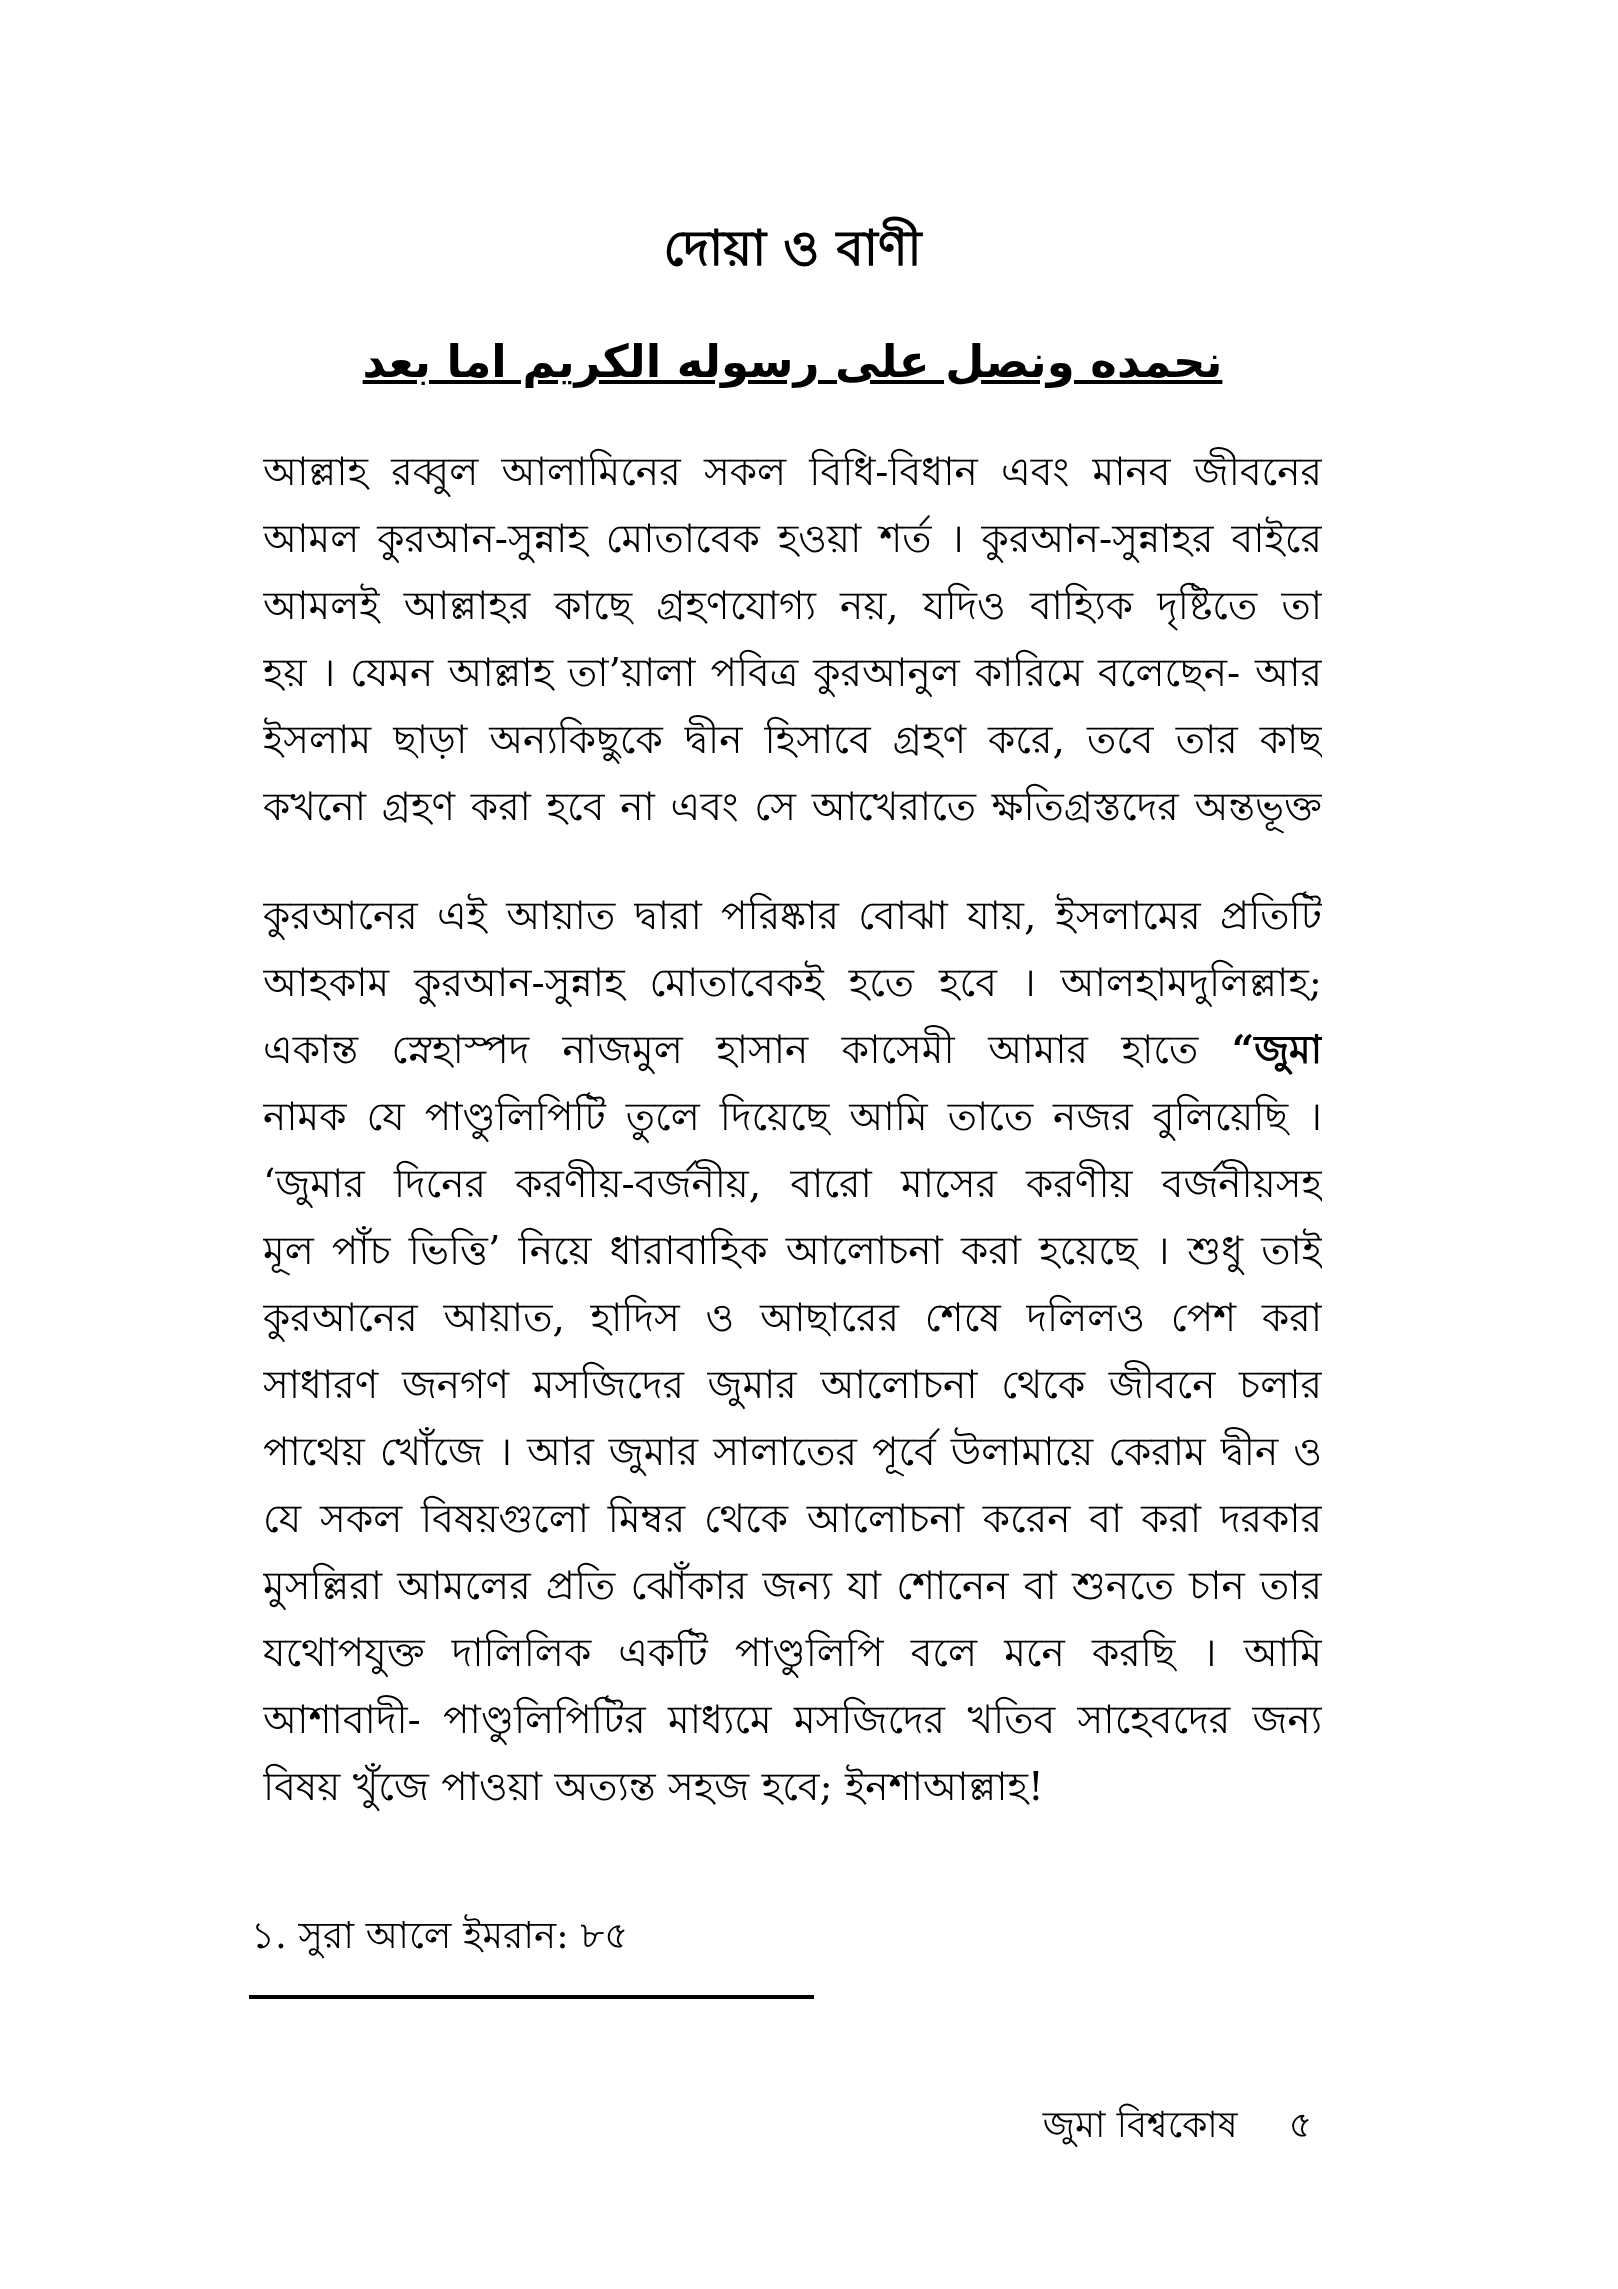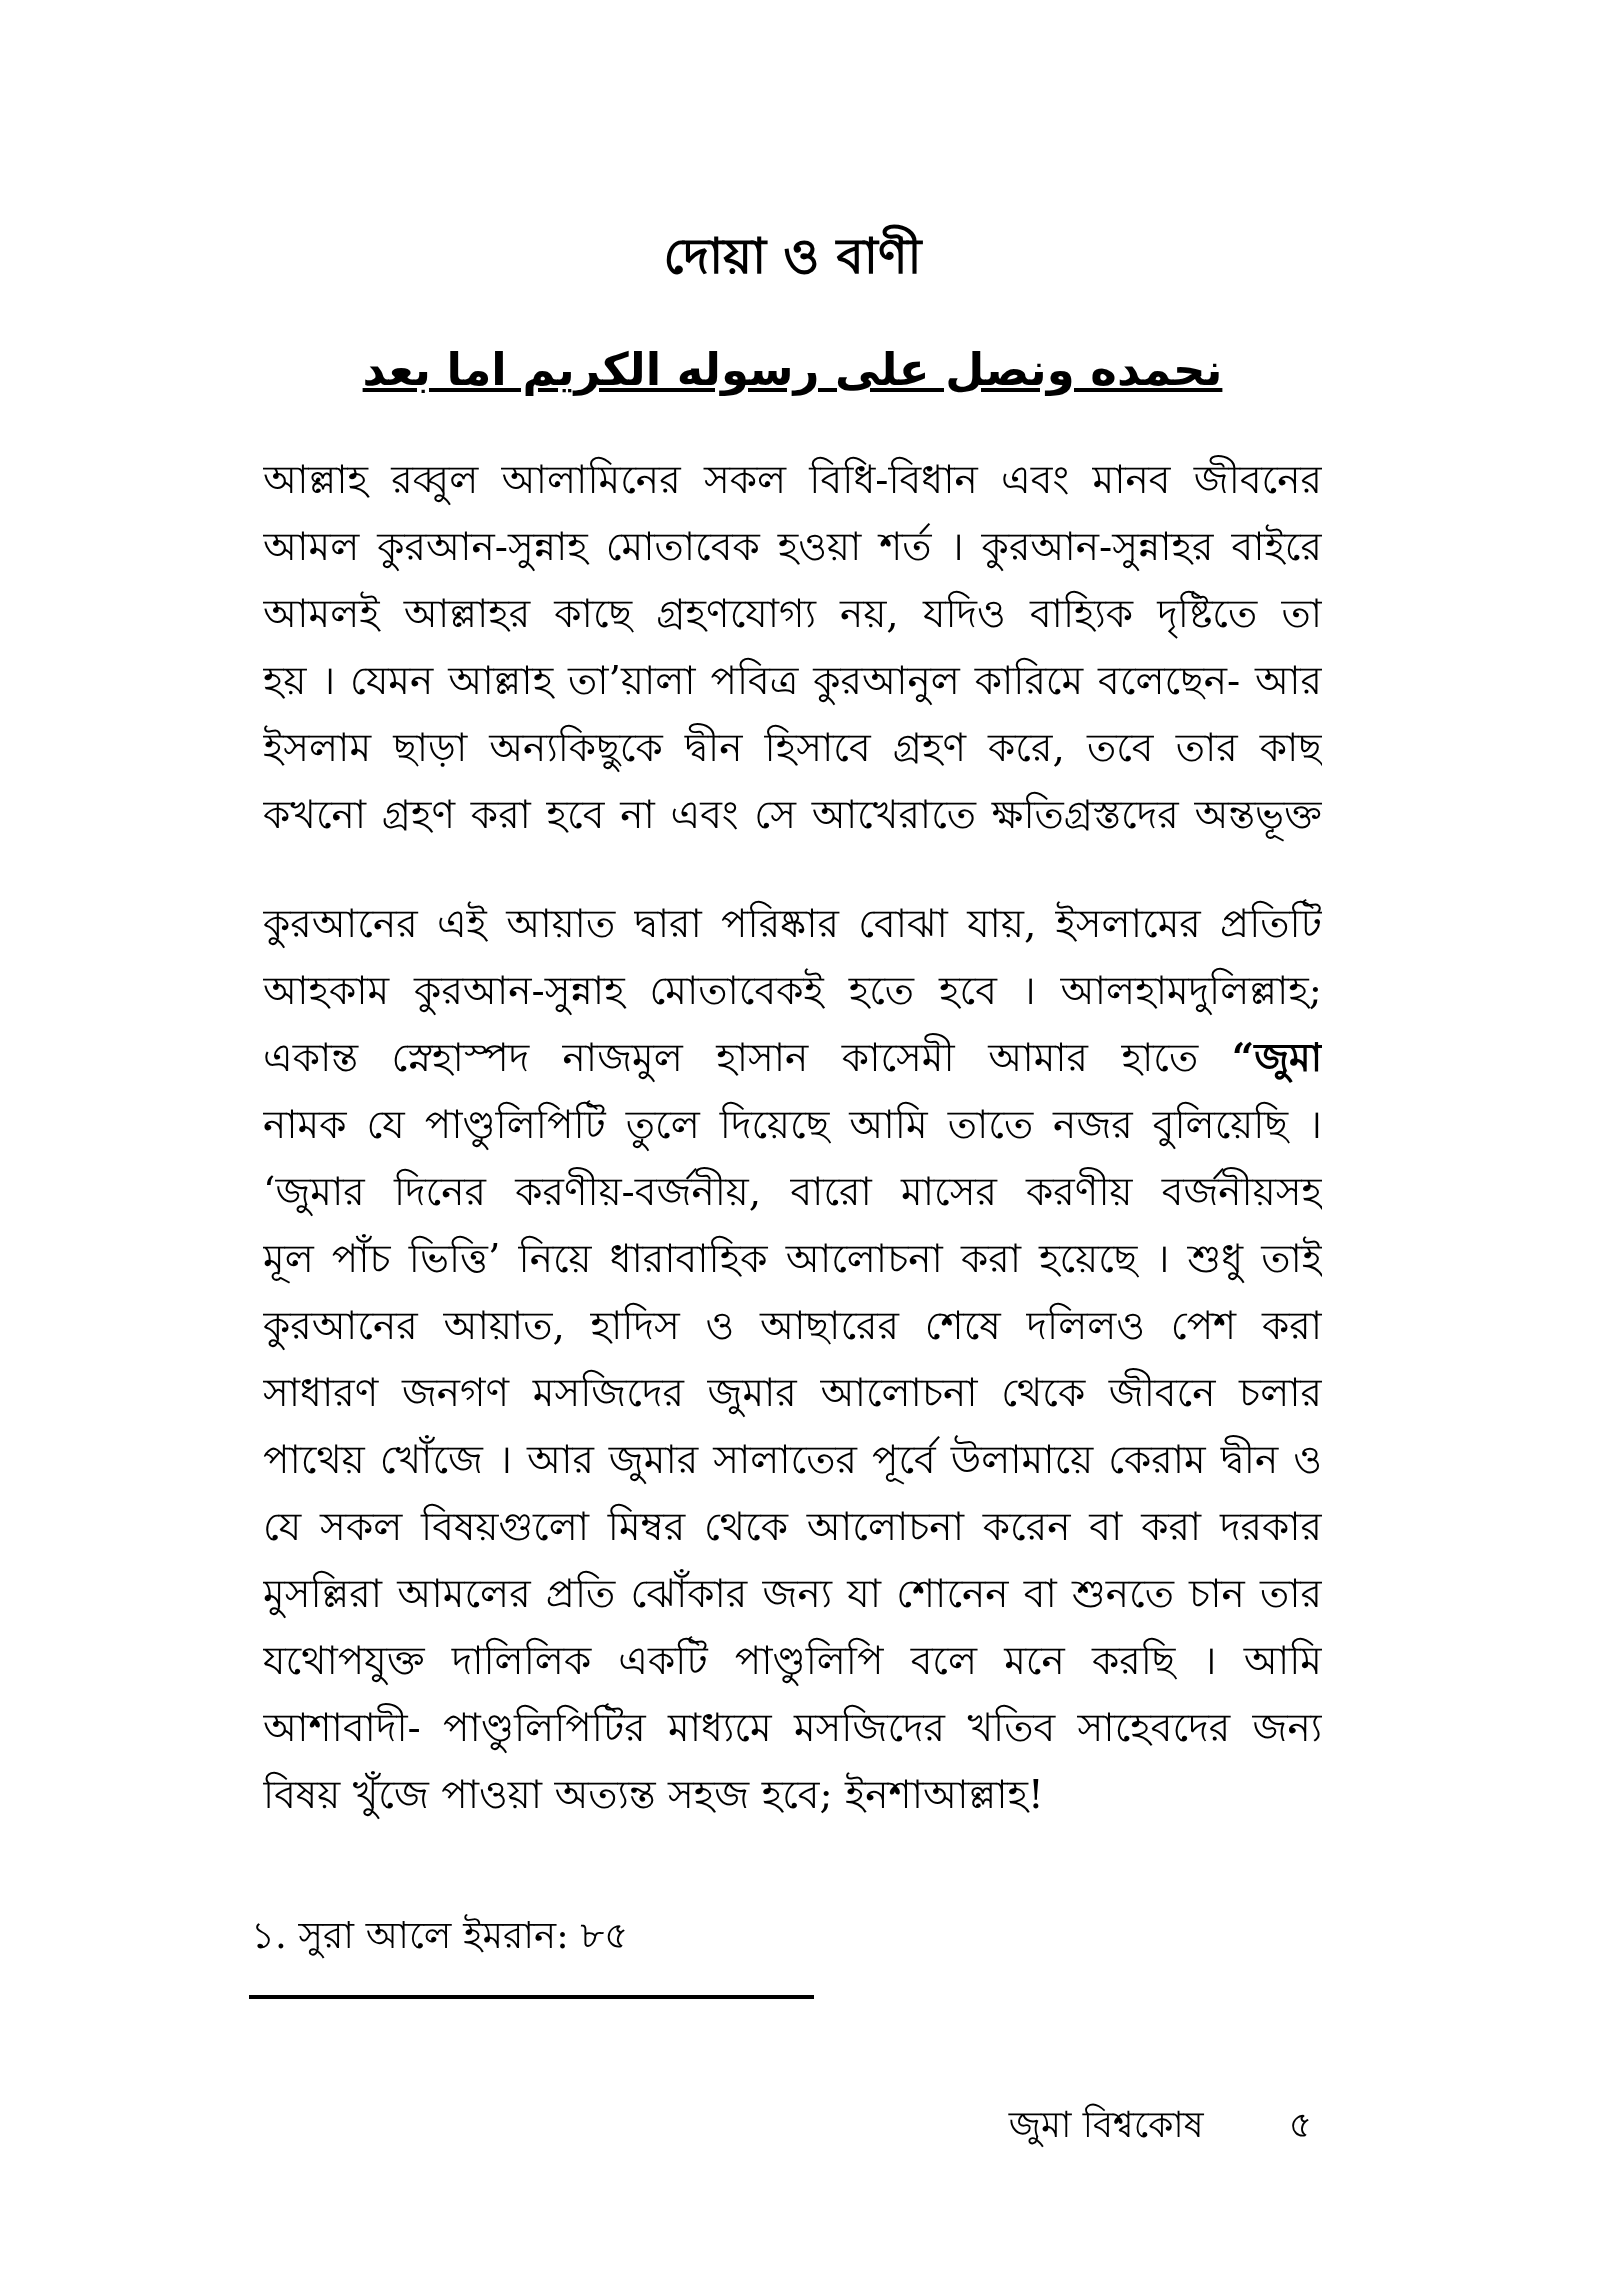--- a/index.html
+++ b/index.html
@@ -3,21 +3,21 @@
 <meta charset="utf-8">
 <style>
   html,body{margin:0;padding:0;background:#ffffff;}
   .page{
     position:relative;
     width:1585px;
     height:2290px;
     background:#ffffff;
     color:#000000;
     box-sizing:border-box;
-    padding:8px 251px;
+    padding:0 251px;
     overflow:hidden;
     font-family:"DejaVu Serif","Liberation Serif",serif;
   }
   .chapter-title{
     margin:0;
     padding-top:218px;
     text-align:center;
     font-size:49px;
     font-weight:700;
     line-height:1.25;
@@ -65,21 +65,21 @@
     top:1914px;
     font-size:37px;
     line-height:1.2;
   }
   .page-footer{
     position:absolute;
     right:273px;
     bottom:144px;
     display:flex;
     align-items:baseline;
-    gap:85px;
+    gap:51px;
     font-size:36px;
     line-height:1.2;
   }
 </style>
 </head>
 <body>
 
 <div class="page">
 
   <h1 class="chapter-title">দোয়া ও বাণী</h1>

